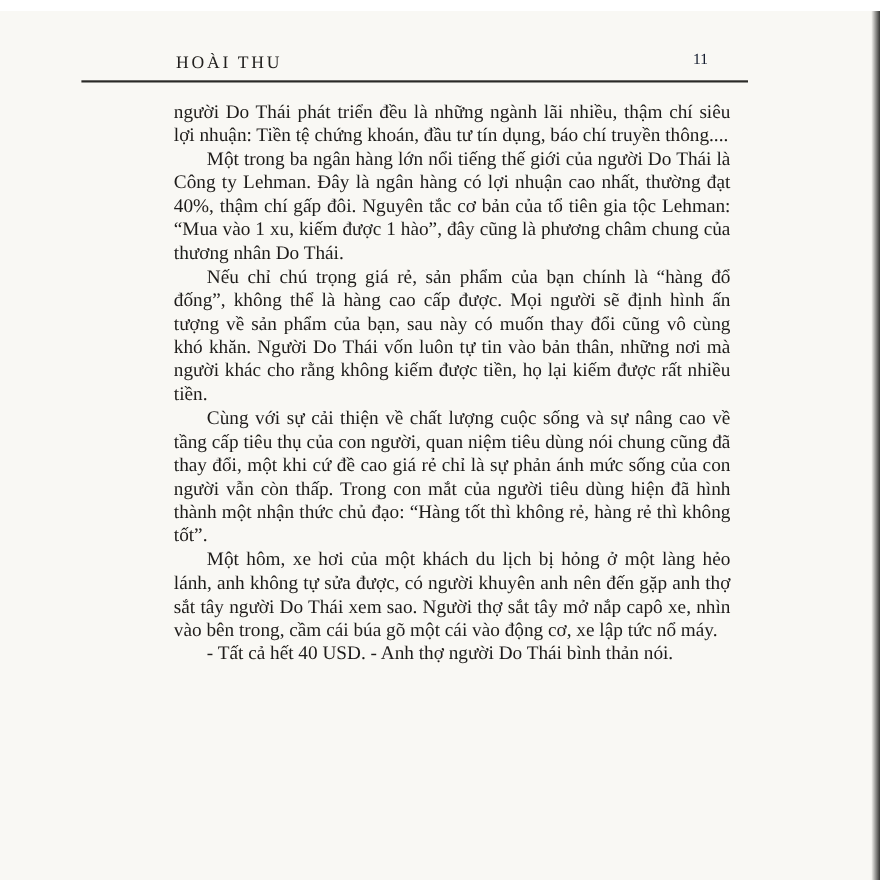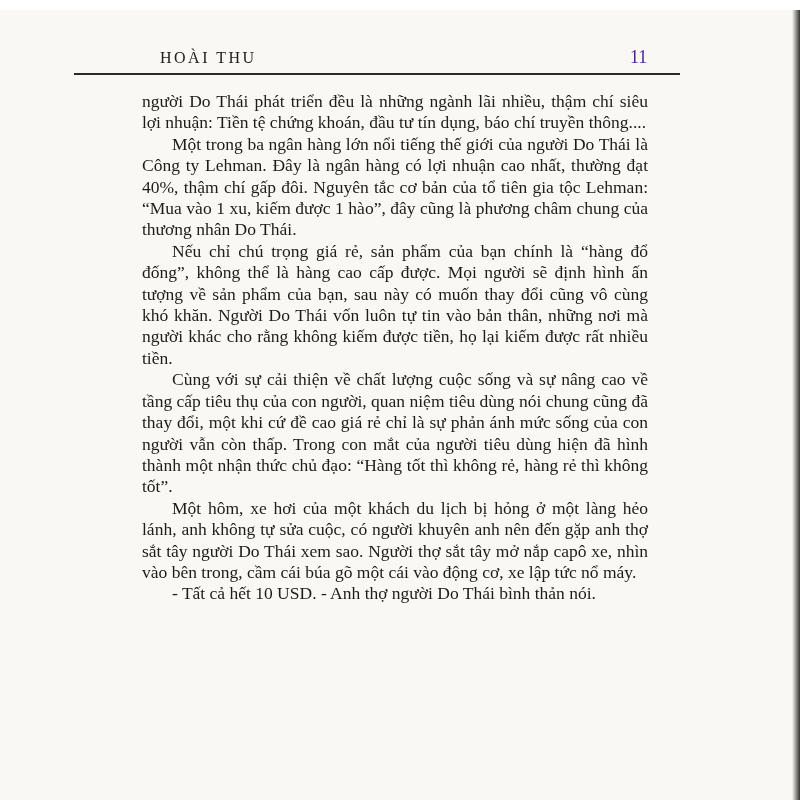--- a/index.html
+++ b/index.html
@@ -22,34 +22,34 @@
     left: 160px;
     top: 39px;
     font-size: 16px;
     letter-spacing: 2.5px;
     color: #22201e;
   }
   .page-number {
     position: absolute;
     left: 630px;
     top: 37px;
-    font-size: 18px;
-    color: #4c1d95;
+    font-size: 14px;
+    color: #0f172a;
   }
   .rule {
     position: absolute;
     left: 74px;
     top: 63px;
     width: 606px;
     height: 2px;
     background: #2b2a27;
   }
   .body-text {
     position: absolute;
-    left: 142px;
+    left: 158px;
     top: 81px;
     width: 506px;
     font-size: 17.5px;
     line-height: 21.4px;
     text-align: justify;
     color: #1e1c1a;
   }
   .para { text-indent: 30px; }
   .para.noindent { text-indent: 0; }
   .scan-edge-right {
@@ -80,20 +80,20 @@
 
   <span class="page-number">11</span>
 
   <div class="rule"></div>
 
   <div class="body-text">
     <p class="para noindent">người Do Thái phát triển đều là những ngành lãi nhiều, thậm chí siêu lợi nhuận: Tiền tệ chứng khoán, đầu tư tín dụng, báo chí truyền thông....</p>
     <p class="para">Một trong ba ngân hàng lớn nổi tiếng thế giới của người Do Thái là Công ty Lehman. Đây là ngân hàng có lợi nhuận cao nhất, thường đạt 40%, thậm chí gấp đôi. Nguyên tắc cơ bản của tổ tiên gia tộc Lehman: “Mua vào 1 xu, kiếm được 1 hào”, đây cũng là phương châm chung của thương nhân Do Thái.</p>
     <p class="para">Nếu chỉ chú trọng giá rẻ, sản phẩm của bạn chính là “hàng đổ đống”, không thể là hàng cao cấp được. Mọi người sẽ định hình ấn tượng về sản phẩm của bạn, sau này có muốn thay đổi cũng vô cùng khó khăn. Người Do Thái vốn luôn tự tin vào bản thân, những nơi mà người khác cho rằng không kiếm được tiền, họ lại kiếm được rất nhiều tiền.</p>
     <p class="para">Cùng với sự cải thiện về chất lượng cuộc sống và sự nâng cao về tầng cấp tiêu thụ của con người, quan niệm tiêu dùng nói chung cũng đã thay đổi, một khi cứ đề cao giá rẻ chỉ là sự phản ánh mức sống của con người vẫn còn thấp. Trong con mắt của người tiêu dùng hiện đã hình thành một nhận thức chủ đạo: “Hàng tốt thì không rẻ, hàng rẻ thì không tốt”.</p>
-    <p class="para">Một hôm, xe hơi của một khách du lịch bị hỏng ở một làng hẻo lánh, anh không tự sửa cuộc, có người khuyên anh nên đến gặp anh thợ sắt tây người Do Thái xem sao. Người thợ sắt tây mở nắp capô xe, nhìn vào bên trong, cầm cái búa gõ một cái vào động cơ, xe lập tức nổ máy.</p>
-    <p class="para">- Tất cả hết 10 USD. - Anh thợ người Do Thái bình thản nói.</p>
+    <p class="para">Một hôm, xe hơi của một khách du lịch bị hỏng ở một làng hẻo lánh, anh không tự sửa được, có người khuyên anh nên đến gặp anh thợ sắt tây người Do Thái xem sao. Người thợ sắt tây mở nắp capô xe, nhìn vào bên trong, cầm cái búa gõ một cái vào động cơ, xe lập tức nổ máy.</p>
+    <p class="para">- Tất cả hết 40 USD. - Anh thợ người Do Thái bình thản nói.</p>
   </div>
 
   <div class="scan-edge-right"></div>
   <div class="scan-edge-bottom"></div>
 
 </div>
 
 </body></html>

